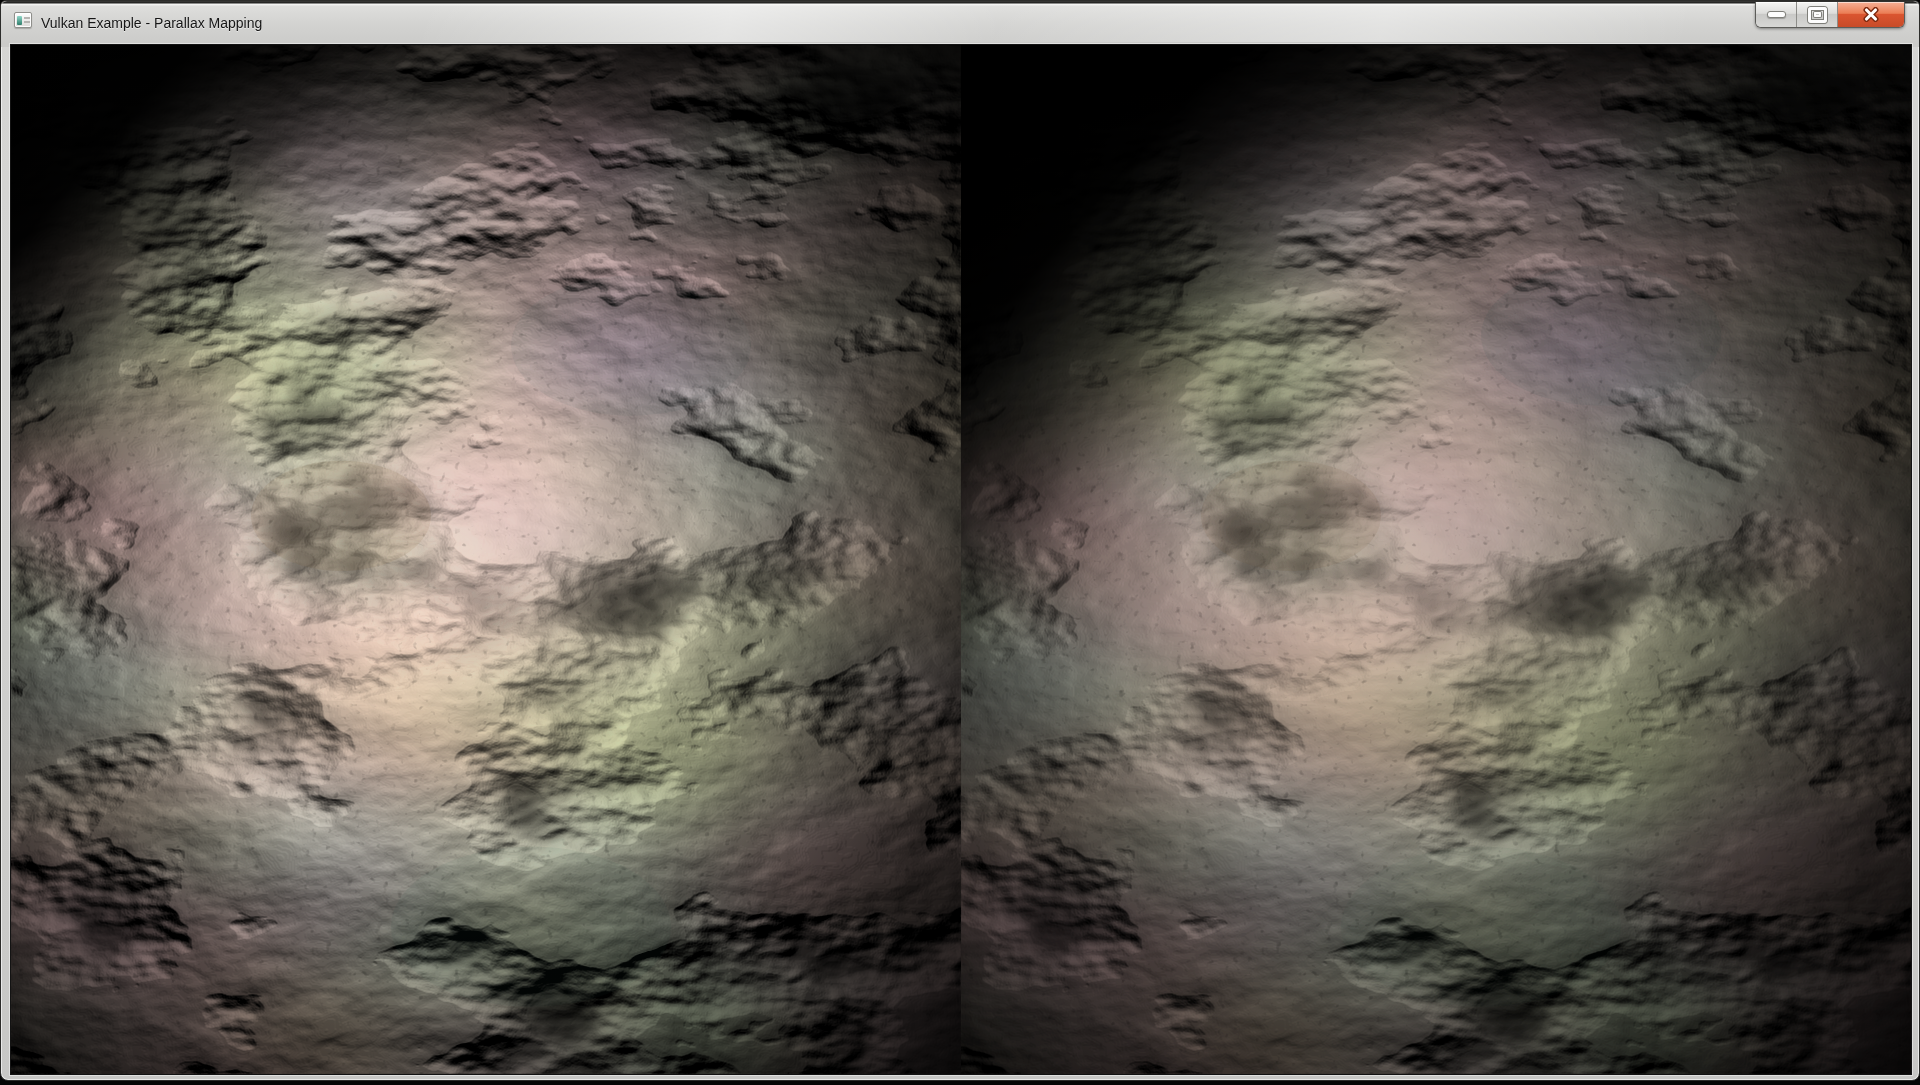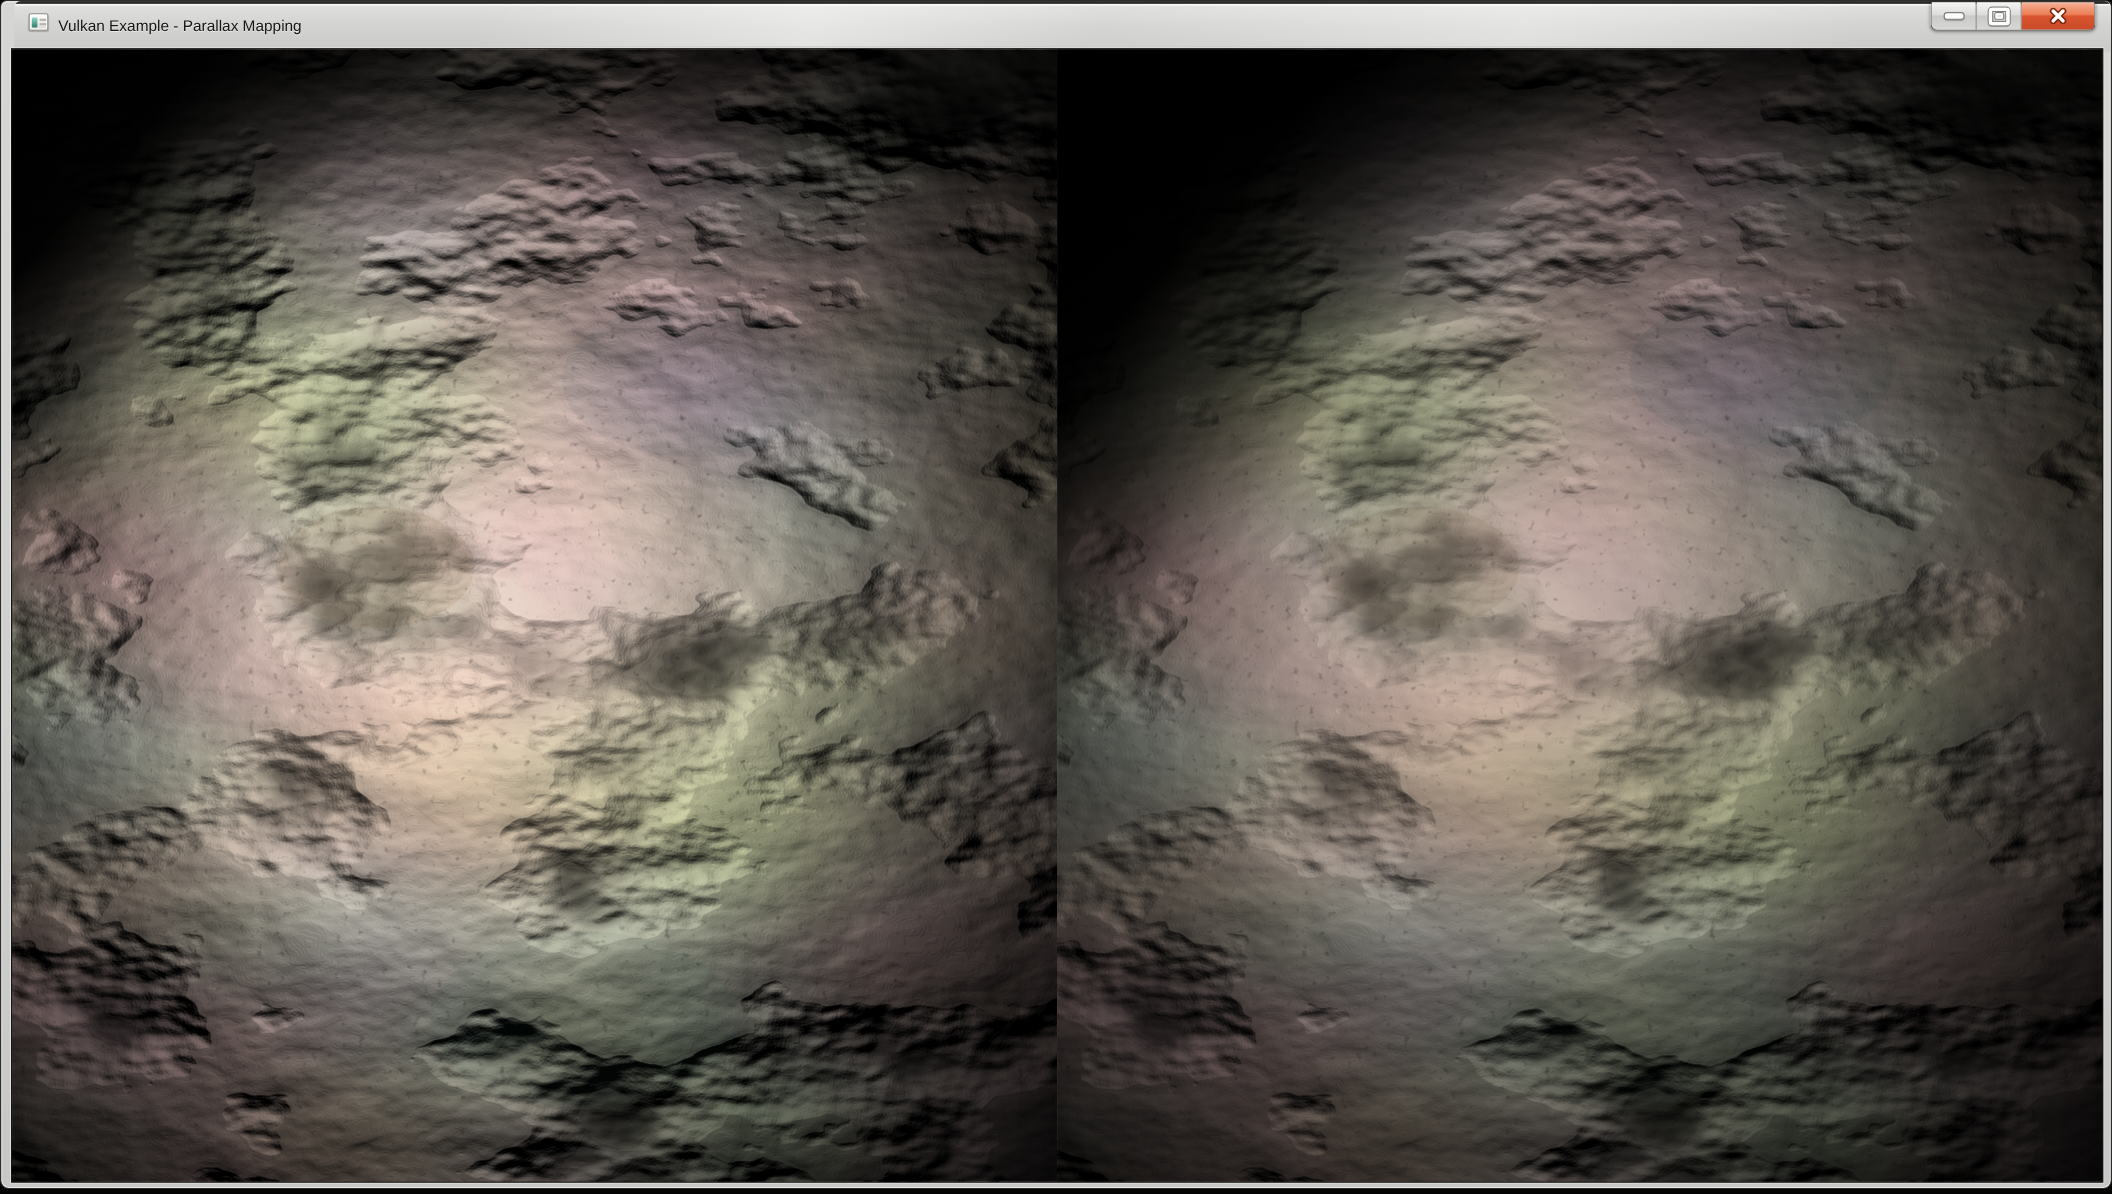--- a/index.html
+++ b/index.html
@@ -14,21 +14,21 @@
   .window {
     position:absolute; left:0; top:0;
     width:1920px; height:1081px;
     background:linear-gradient(180deg,#d6d6d4 0%,#cfcfcd 60%,#c7c7c5 100%);
     border:1px solid #2c2c2a;
     border-radius:6px 6px 8px 8px;
     box-shadow:inset 0 0 0 1px rgba(255,255,255,.6);
   }
 
   .titlebar {
-    position:absolute; left:12px; top:0; right:0; height:46px;
+    position:absolute; left:0; top:0; right:0; height:46px;
     border-radius:6px 6px 0 0;
     background:linear-gradient(180deg,
       #3b3b39 0px,#1e1e1d 2px,
       #f6f6f4 3px,#efefed 4px,
       #dededc 5px,#d2d2d0 24px,#cbcbc9 43px);
     overflow:visible;
   }
   .titlebar .sheen {
     position:absolute; left:0; top:3px; right:0; height:38px;
     background:linear-gradient(105deg,

